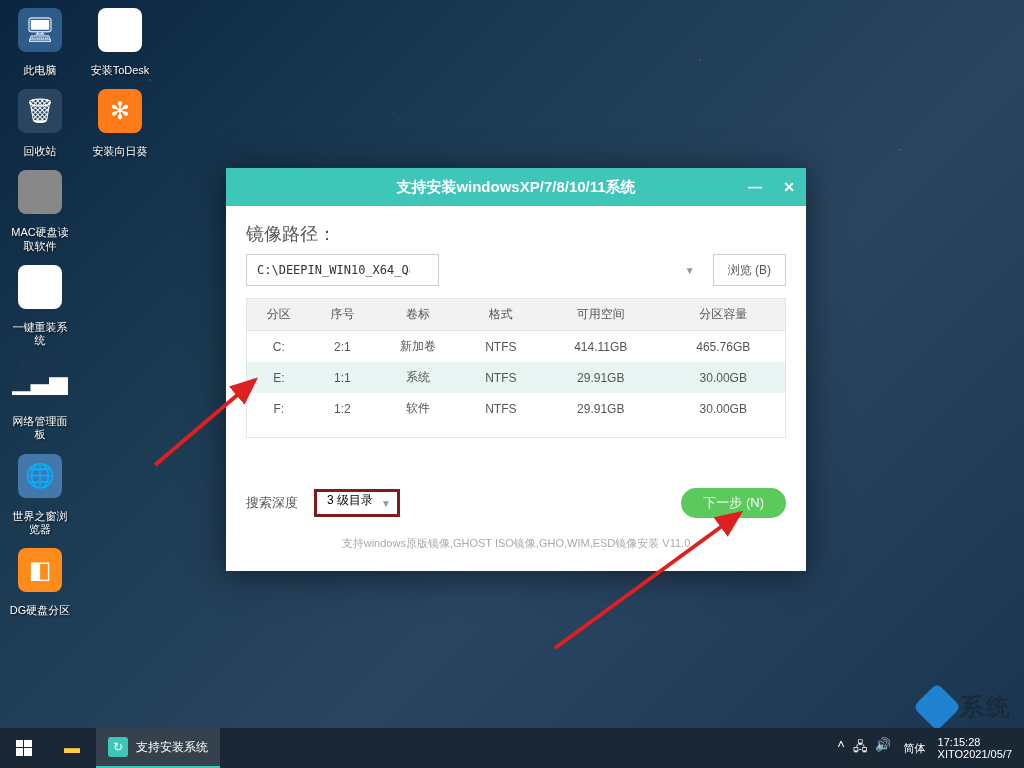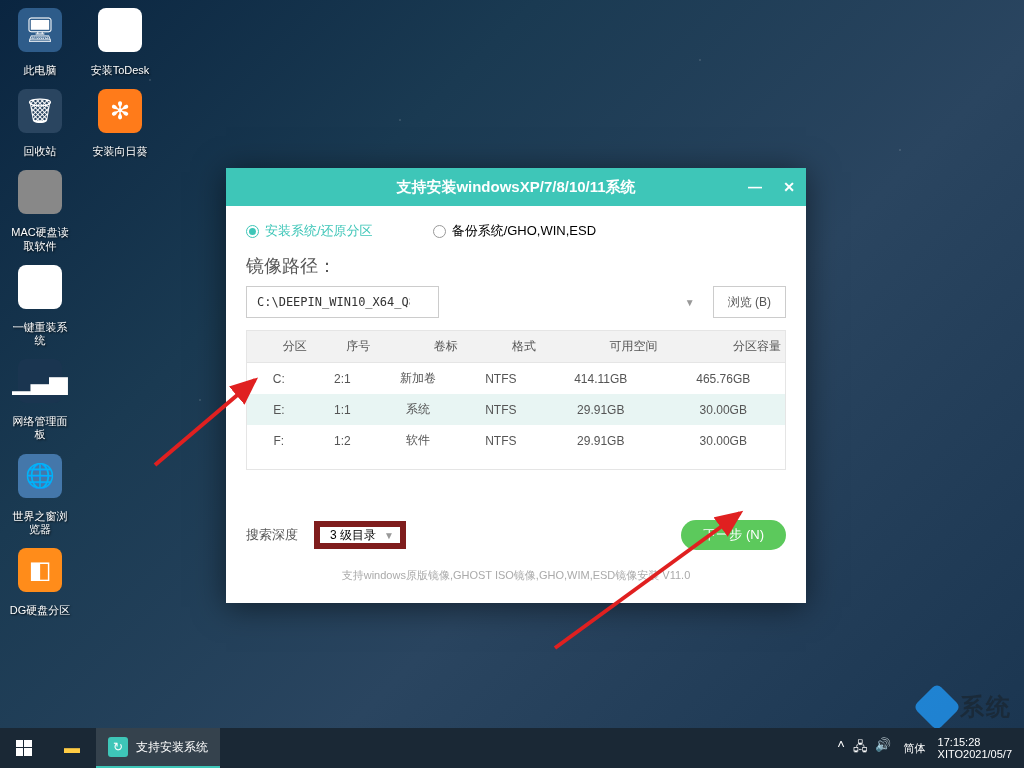--- a/index.html
+++ b/index.html
@@ -22,27 +22,27 @@
 .radio-dot { width: 13px; height: 13px; border: 1.5px solid #999; border-radius: 50%; display: flex; align-items: center; justify-content: center; }
 .radio-opt.active .radio-dot { border-color: #3ec6b8; } .radio-opt.active .radio-dot::after { content: ''; width: 7px; height: 7px; background: #3ec6b8; border-radius: 50%; }
 .radio-opt.active .rlbl { color: #3ec6b8; }
 .field-label { font-size: 18px; color: #555; margin-bottom: 8px; }
 .path-row { display: flex; gap: 10px; margin-bottom: 12px; }
 .path-input { flex: 1; height: 32px; border: 1px solid #ccc; padding: 0 28px 0 10px; font-size: 12px; font-family: monospace; color: #333; position: relative; background: #fff; }
 .path-wrap { flex: 1; position: relative; }
 .path-dd { position: absolute; right: 8px; top: 50%; transform: translateY(-50%); color: #999; font-size: 10px; }
 .browse-btn { height: 32px; padding: 0 14px; border: 1px solid #ccc; background: #fff; font-size: 12px; color: #555; cursor: pointer; }
 table { width: 100%; border-collapse: collapse; font-size: 12px; }
-thead th { background: #f2f2f2; color: #555; font-weight: normal; padding: 7px 4px; border-bottom: 1px solid #e5e5e5; text-align: right; }
+thead th { background: #f2f2f2; color: #555; font-weight: normal; padding: 7px 4px; border-bottom: 1px solid #e5e5e5; }
 tbody td { padding: 7px 4px; text-align: center; color: #555; }
 tbody tr.sel { background: #e8f5f3; }
 .table-wrap { border: 1px solid #e5e5e5; margin-bottom: 50px; min-height: 140px; }
 .bottom-row { display: flex; align-items: center; gap: 16px; justify-content: space-between; }
 .depth-lbl { font-size: 13px; color: #555; }
-.depth-sel { height: 28px; border: 6px solid #7f1d1d; padding: 0 24px 0 10px; font-size: 12px; background: #fff; position: relative; }
+.depth-sel { height: 28px; border: 3px solid #7f1d1d; padding: 0 24px 0 10px; font-size: 12px; background: #fff; position: relative; }
 .depth-wrap { position: relative; }
 .spacer { flex: 1; }
 .next-btn { background: #5cc95c; color: #fff; border: none; height: 30px; padding: 0 22px; border-radius: 15px; font-size: 13px; cursor: pointer; }
 .footer-note { text-align: center; font-size: 11px; color: #aaa; margin-top: 18px; }
 .taskbar { position: absolute; bottom: 0; left: 0; right: 0; height: 40px; background: #1a2835; display: flex; align-items: center; }
 .tb-btn { width: 48px; height: 40px; display: flex; align-items: center; justify-content: center; color: #fff; cursor: pointer; font-size: 16px; }
 .tb-task { height: 40px; display: flex; align-items: center; gap: 8px; padding: 0 12px; background: rgba(255,255,255,0.12); color: #fff; font-size: 12px; cursor: pointer; border-bottom: 2px solid #3ec6b8; }
 .tb-task .ti { width: 20px; height: 20px; background: #3ec6b8; border-radius: 3px; display: flex; align-items: center; justify-content: center; font-size: 12px; }
 .tb-right { margin-left: auto; display: flex; align-items: center; gap: 12px; padding-right: 12px; color: #fff; font-size: 11px; }
 .tb-right .tray { display: flex; gap: 8px; font-size: 13px; }
@@ -110,30 +110,20 @@
     </div>
 </div>
 
 <div class="dialog">
   <div class="title-bar">
     <span>支持安装windowsXP/7/8/10/11系统</span>
     <div class="wbtn min">—</div>
     <div class="wbtn close">✕</div>
   </div>
   <div class="dialog-body">
-    <div class="radio-row">
-      <div class="radio-opt active">
-        <span class="radio-dot"></span>
-        <span class="rlbl">安装系统/还原分区</span>
-      </div>
-      <div class="radio-opt">
-        <span class="radio-dot"></span>
-        <span class="rlbl">备份系统/GHO,WIN,ESD</span>
-      </div>
-    </div>
     <div class="field-label">镜像路径：</div>
     <div class="path-row">
       <div class="path-wrap">
         <input class="path-input" value="C:\DEEPIN_WIN10_X64_Q8_V2021.12.iso" style="">
         <span class="path-dd">▼</span>
       </div>
       <button class="browse-btn">浏览 (B)</button>
     </div>
     <div class="table-wrap">
       <table>

